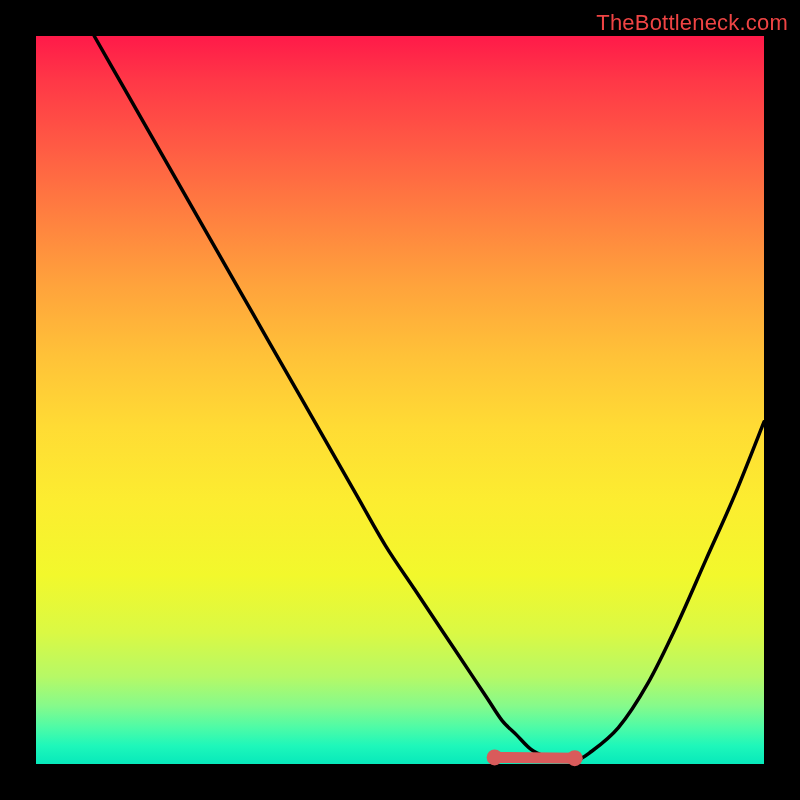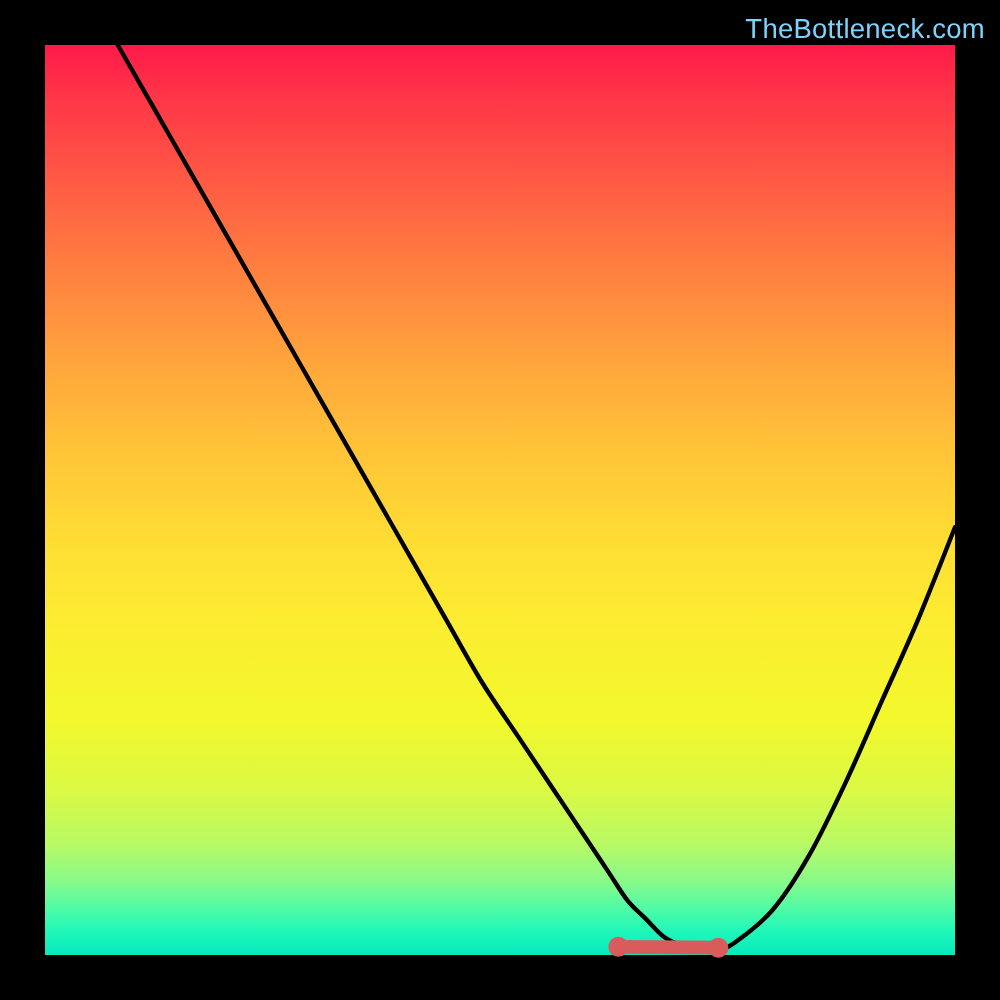--- a/index.html
+++ b/index.html
@@ -39,21 +39,21 @@
       #b6f966 88%,
       #86fa8b 92%,
       #4dfba7 95%,
       #1ef7ba 97.5%,
       #07e9bb 100%);
   }
   .watermark {
     position: absolute;
     top: 10px;
     right: 12px;
-    color: #7dd3fc;
+    color: #ef4444;
     font-size: 22px;
     font-weight: 400;
     letter-spacing: 0.2px;
   }
   svg.curve, svg.segment {
     position: absolute;
     left: 0;
     top: 0;
     width: 728px;
     height: 728px;

